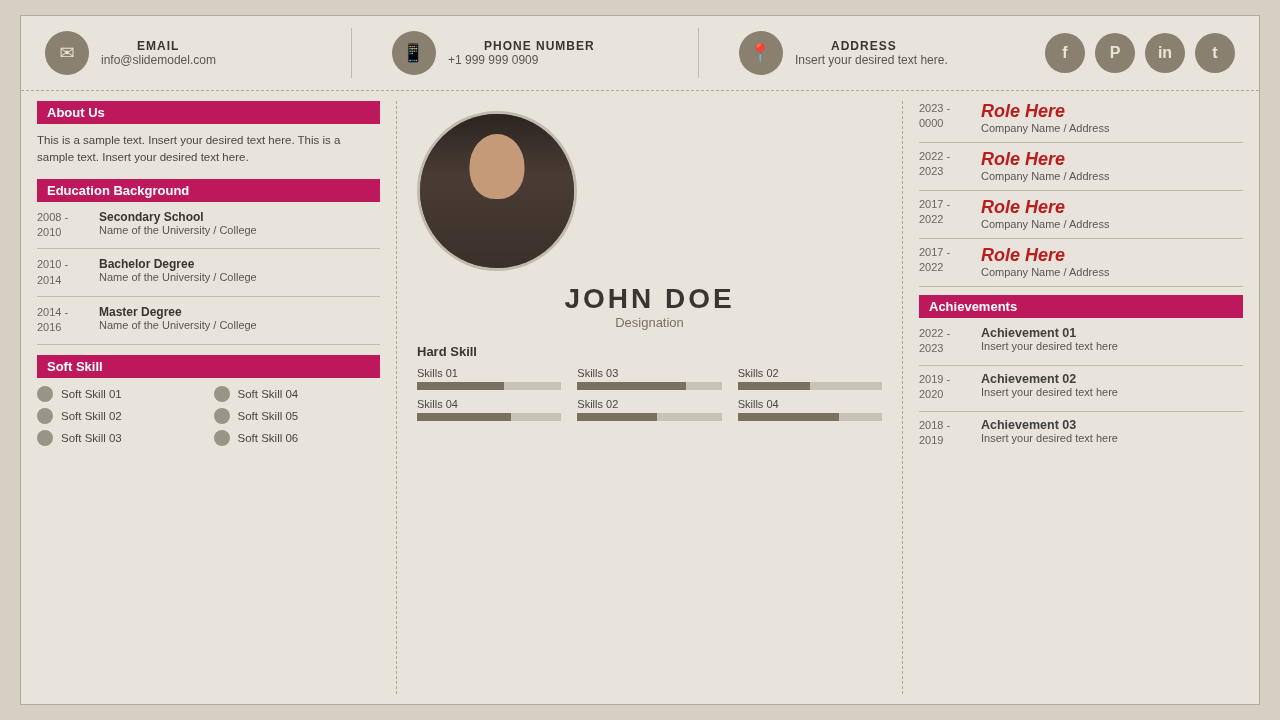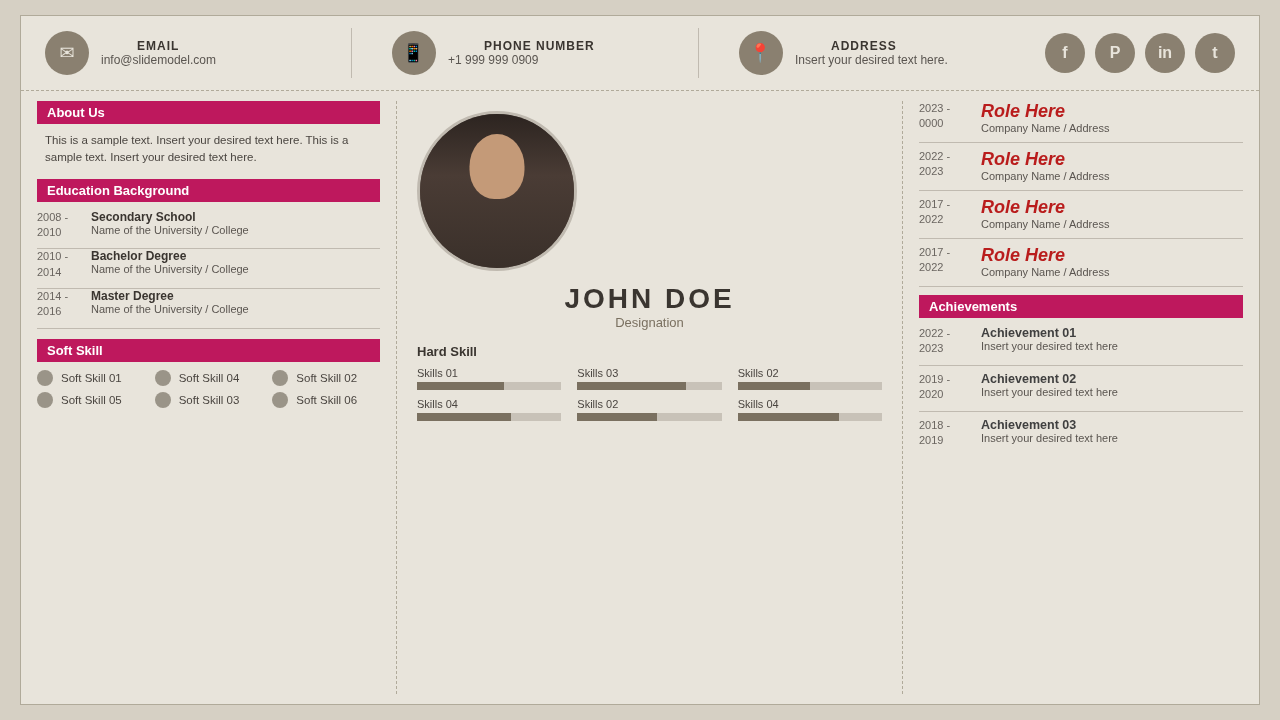--- a/index.html
+++ b/index.html
@@ -102,25 +102,25 @@
       padding: 4px 10px;
       font-weight: 700;
       font-size: 13px;
       margin-bottom: 8px;
     }
     .about-text {
       font-size: 11.5px;
       color: #4a4540;
       line-height: 1.5;
       margin-bottom: 12px;
-      margin-left: 8px;
     }
     .edu-entry {
       display: flex;
-      gap: 2px;
+      gap: 10px;
+      margin-bottom: 8px;
       padding-bottom: 8px;
       border-bottom: 1px solid #c0bab0;
     }
     .edu-entry:last-child {
       border-bottom: none;
     }
     .edu-years {
       font-size: 11px;
       color: #6a6560;
       width: 52px;
@@ -134,21 +134,21 @@
     }
     .edu-sub {
       font-size: 11px;
       color: #5a5550;
     }
     .soft-skill-section {
       margin-top: 10px;
     }
     .soft-skill-grid {
       display: grid;
-      grid-template-columns: 1fr 1fr 1fr;
+      grid-template-columns: 1fr 1fr;
       gap: 6px 10px;
       margin-top: 6px;
     }
     .soft-skill-item {
       display: flex;
       align-items: center;
       gap: 8px;
       font-size: 11.5px;
       color: #4a4540;
     }

